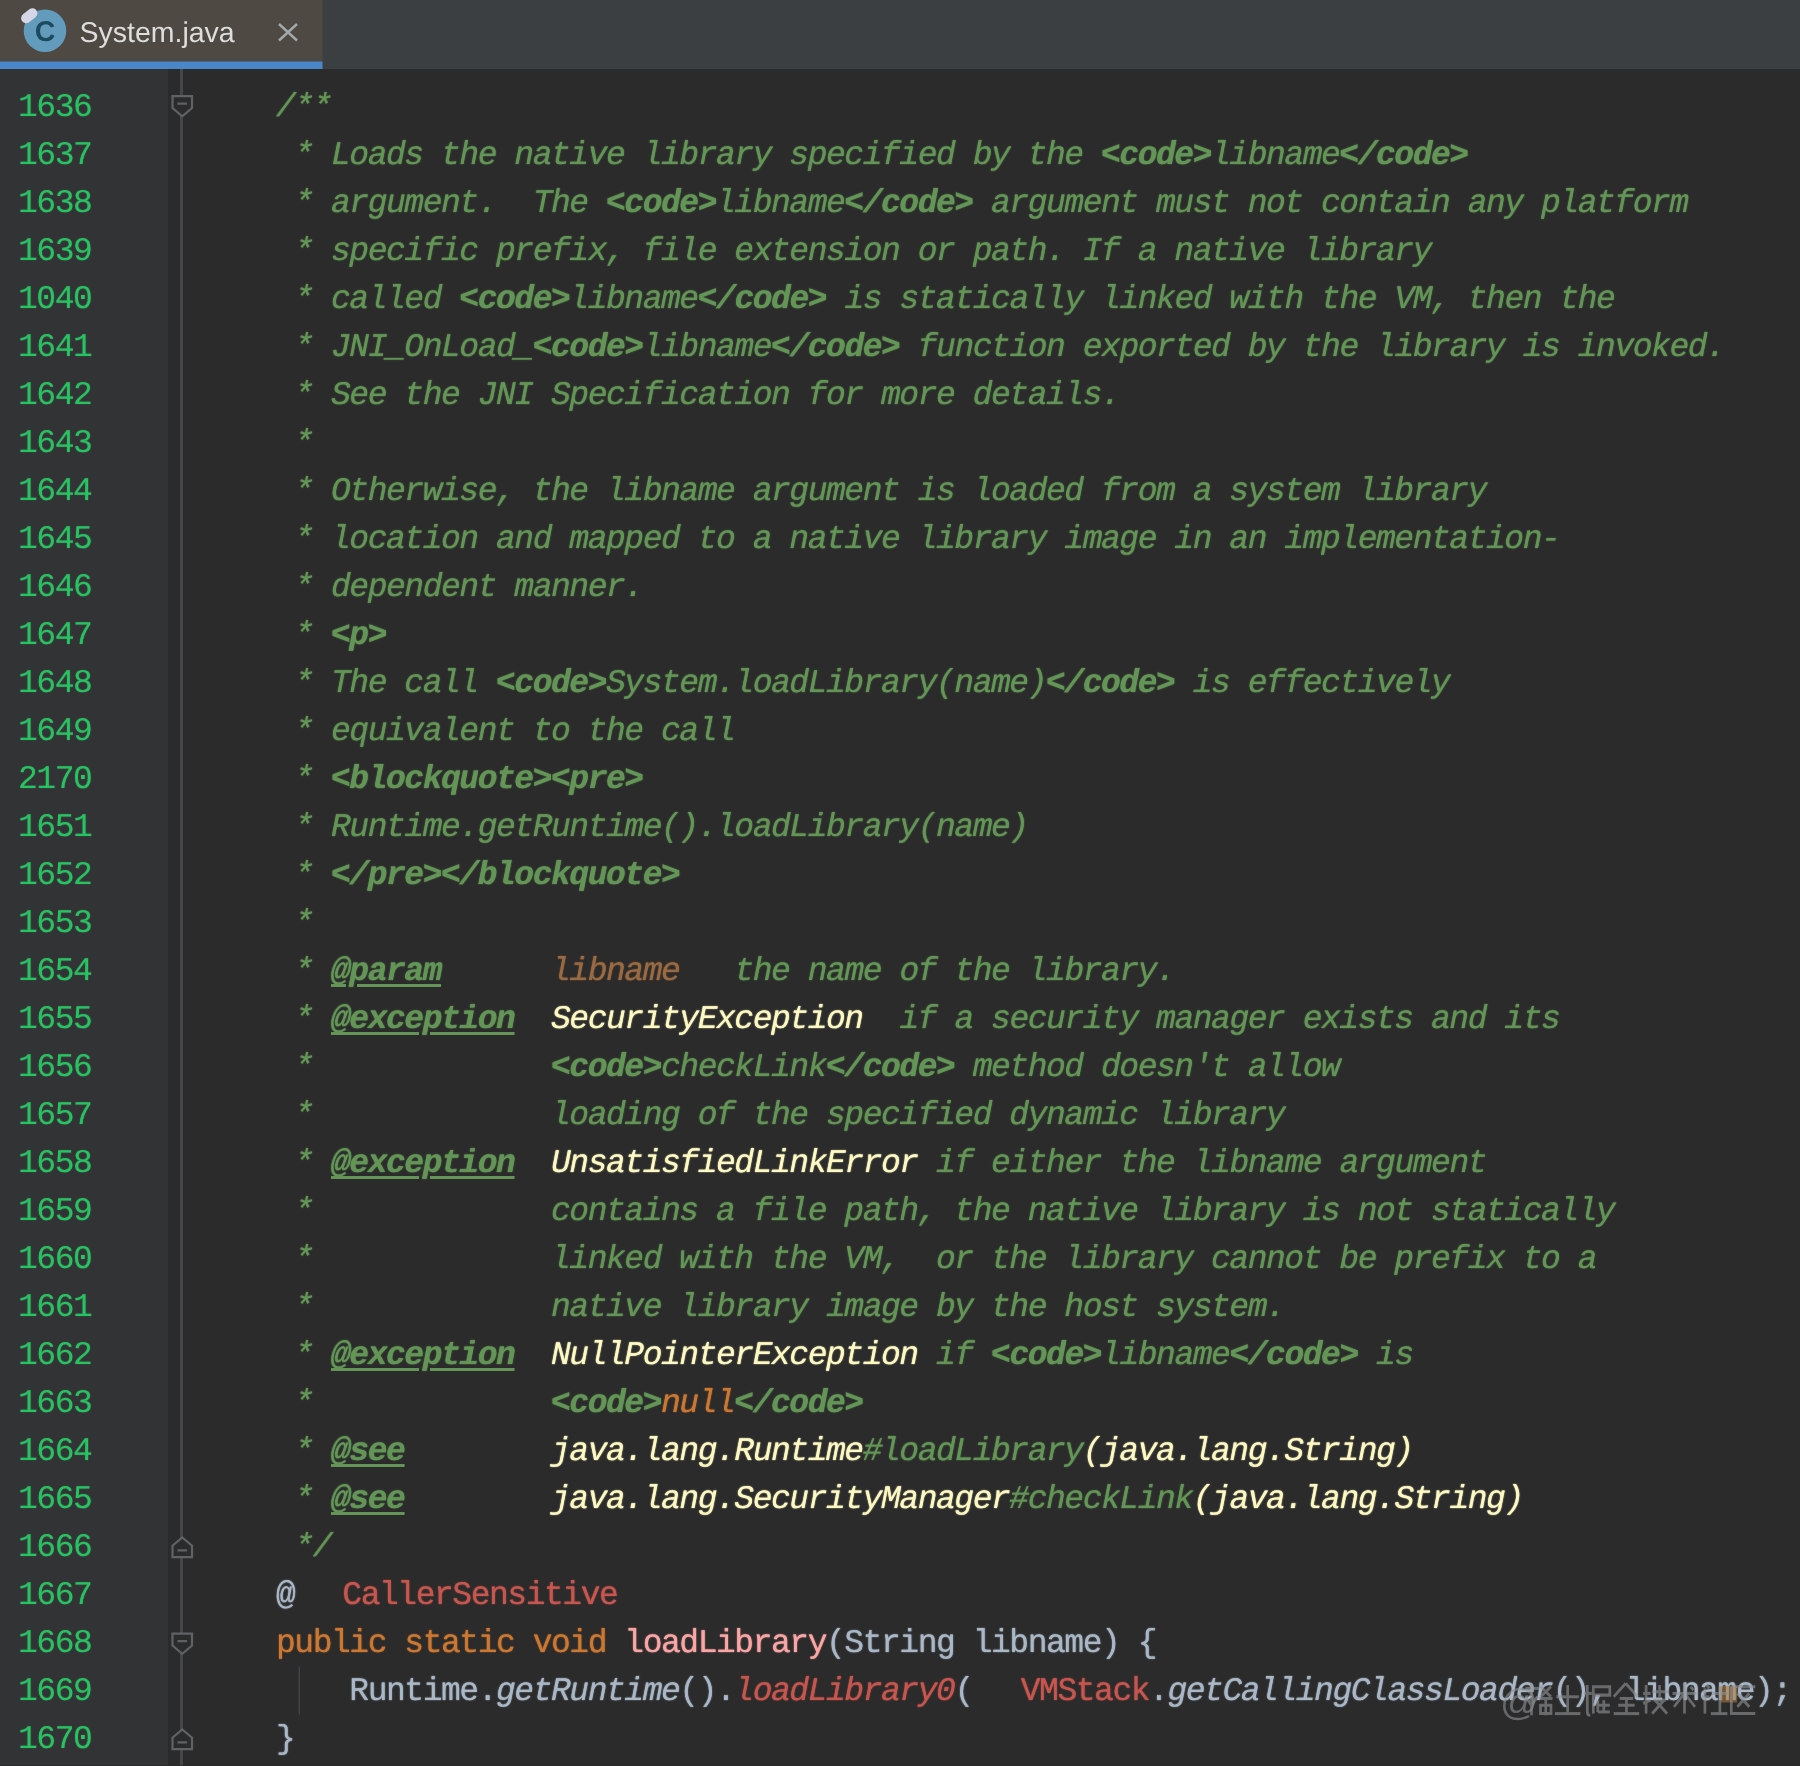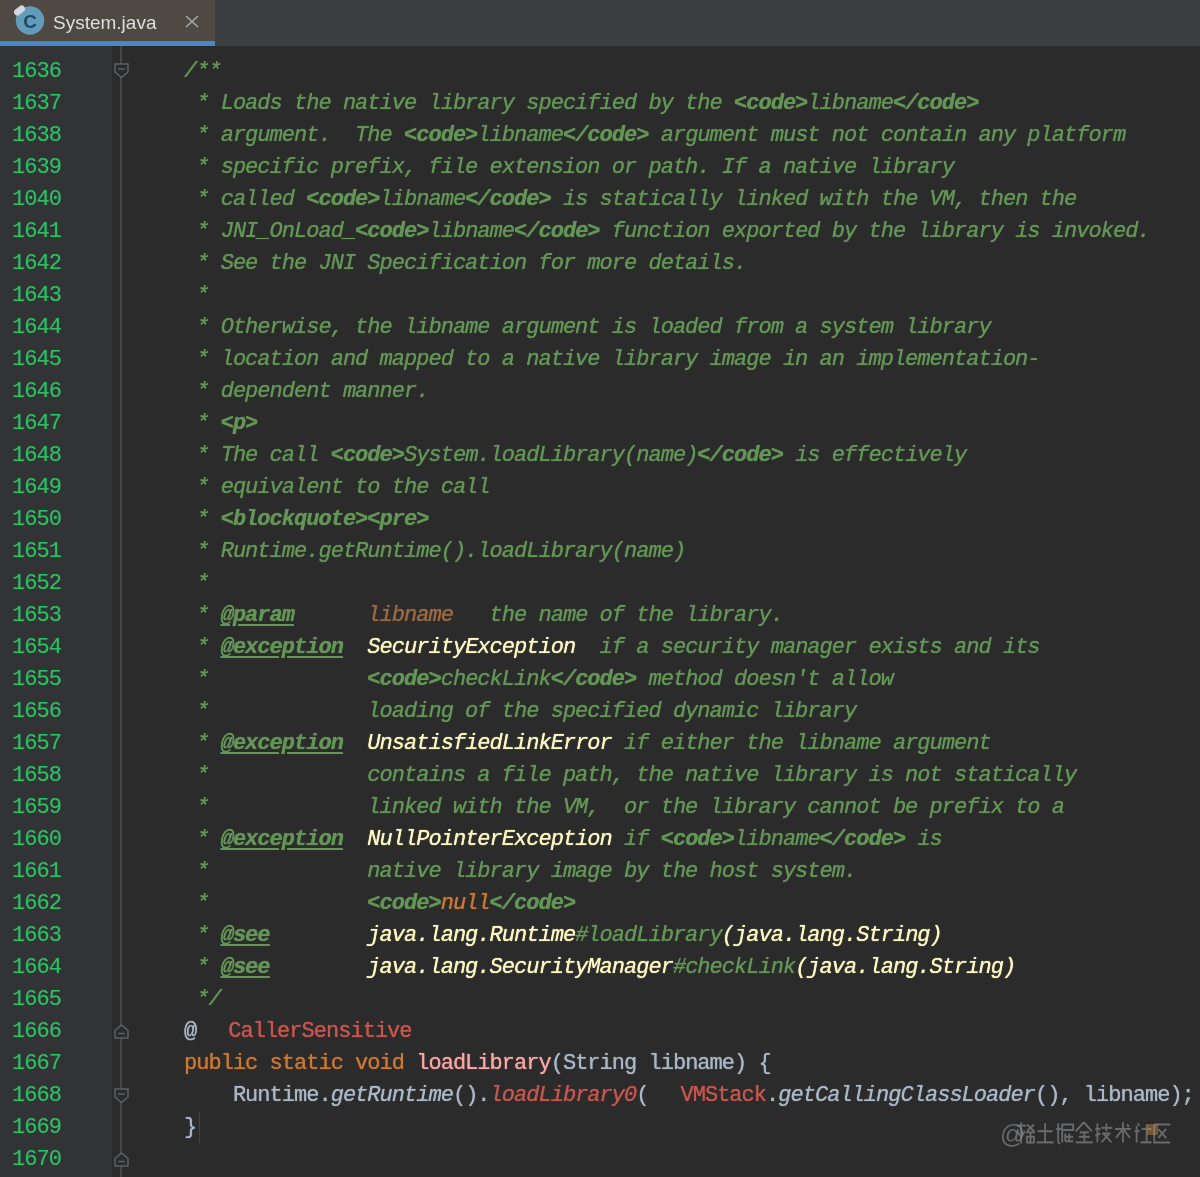--- a/index.html
+++ b/index.html
@@ -51,21 +51,21 @@
 <div class="ln">1040</div>
 <div class="ln">1641</div>
 <div class="ln">1642</div>
 <div class="ln">1643</div>
 <div class="ln">1644</div>
 <div class="ln">1645</div>
 <div class="ln">1646</div>
 <div class="ln">1647</div>
 <div class="ln">1648</div>
 <div class="ln">1649</div>
-<div class="ln">1650</div>
+<div class="ln">2170</div>
 <div class="ln">1651</div>
 <div class="ln">1652</div>
 <div class="ln">1653</div>
 <div class="ln">1654</div>
 <div class="ln">1655</div>
 <div class="ln">1656</div>
 <div class="ln">1657</div>
 <div class="ln">1658</div>
 <div class="ln">1659</div>
 <div class="ln">1660</div>
@@ -90,30 +90,31 @@
 <div class="cl"><span class="c"> * See the JNI Specification for more details.</span></div>
 <div class="cl"><span class="c"> *</span></div>
 <div class="cl"><span class="c"> * Otherwise, the libname argument is loaded from a system library</span></div>
 <div class="cl"><span class="c"> * location and mapped to a native library image in an implementation-</span></div>
 <div class="cl"><span class="c"> * dependent manner.</span></div>
 <div class="cl"><span class="c"> * </span><span class="m">&lt;p&gt;</span></div>
 <div class="cl"><span class="c"> * The call </span><span class="m">&lt;code&gt;</span><span class="c">System.loadLibrary(name)</span><span class="m">&lt;/code&gt;</span><span class="c"> is effectively</span></div>
 <div class="cl"><span class="c"> * equivalent to the call</span></div>
 <div class="cl"><span class="c"> * </span><span class="m">&lt;blockquote&gt;&lt;pre&gt;</span></div>
 <div class="cl"><span class="c"> * Runtime.getRuntime().loadLibrary(name)</span></div>
+<div class="cl"><span class="c"> * </span><span class="m">&lt;/pre&gt;&lt;/blockquote&gt;</span></div>
 <div class="cl"><span class="c"> *</span></div>
 <div class="cl"><span class="c"> * </span><span class="g">@param</span><span class="c">      </span><span class="n">libname</span><span class="c">   the name of the library.</span></div>
 <div class="cl"><span class="c"> * </span><span class="g">@exception</span><span class="c">  </span><span class="w">SecurityException</span><span class="c">  if a security manager exists and its</span></div>
 <div class="cl"><span class="c"> *             </span><span class="m">&lt;code&gt;</span><span class="c">checkLink</span><span class="m">&lt;/code&gt;</span><span class="c"> method doesn't allow</span></div>
 <div class="cl"><span class="c"> *             loading of the specified dynamic library</span></div>
 <div class="cl"><span class="c"> * </span><span class="g">@exception</span><span class="c">  </span><span class="w">UnsatisfiedLinkError</span><span class="c"> if either the libname argument</span></div>
 <div class="cl"><span class="c"> *             contains a file path, the native library is not statically</span></div>
 <div class="cl"><span class="c"> *             linked with the VM,  or the library cannot be prefix to a</span></div>
+<div class="cl"><span class="c"> *             native library image by the host system.</span></div>
 <div class="cl"><span class="c"> * </span><span class="g">@exception</span><span class="c">  </span><span class="w">NullPointerException</span><span class="c"> if </span><span class="m">&lt;code&gt;</span><span class="c">libname</span><span class="m">&lt;/code&gt;</span><span class="c"> is</span></div>
-<div class="cl"><span class="c"> *             native library image by the host system.</span></div>
 <div class="cl"><span class="c"> *             </span><span class="m">&lt;code&gt;</span><span class="o">null</span><span class="m">&lt;/code&gt;</span></div>
 <div class="cl"><span class="c"> * </span><span class="g">@see</span><span class="c">        </span><span class="w">java.lang.Runtime</span><span class="c">#loadLibrary</span><span class="w">(java.lang.String)</span></div>
 <div class="cl"><span class="c"> * </span><span class="g">@see</span><span class="c">        </span><span class="w">java.lang.SecurityManager</span><span class="c">#checkLink</span><span class="w">(java.lang.String)</span></div>
 <div class="cl"><span class="c"> */</span></div>
 <div class="cl">@<span class="r">CallerSensitive</span></div>
 <div class="cl"><span class="k">public static void</span> <span class="f">loadLibrary</span>(String libname) {</div>
 <div class="cl">    Runtime.<span class="i">getRuntime</span>().<span class="ri">loadLibrary0</span>(<span class="r">VMStack</span>.<span class="i">getCallingClassLoader</span>(), libname);</div>
 <div class="cl">}</div>
 </div>
 <div id="iguide"></div>

